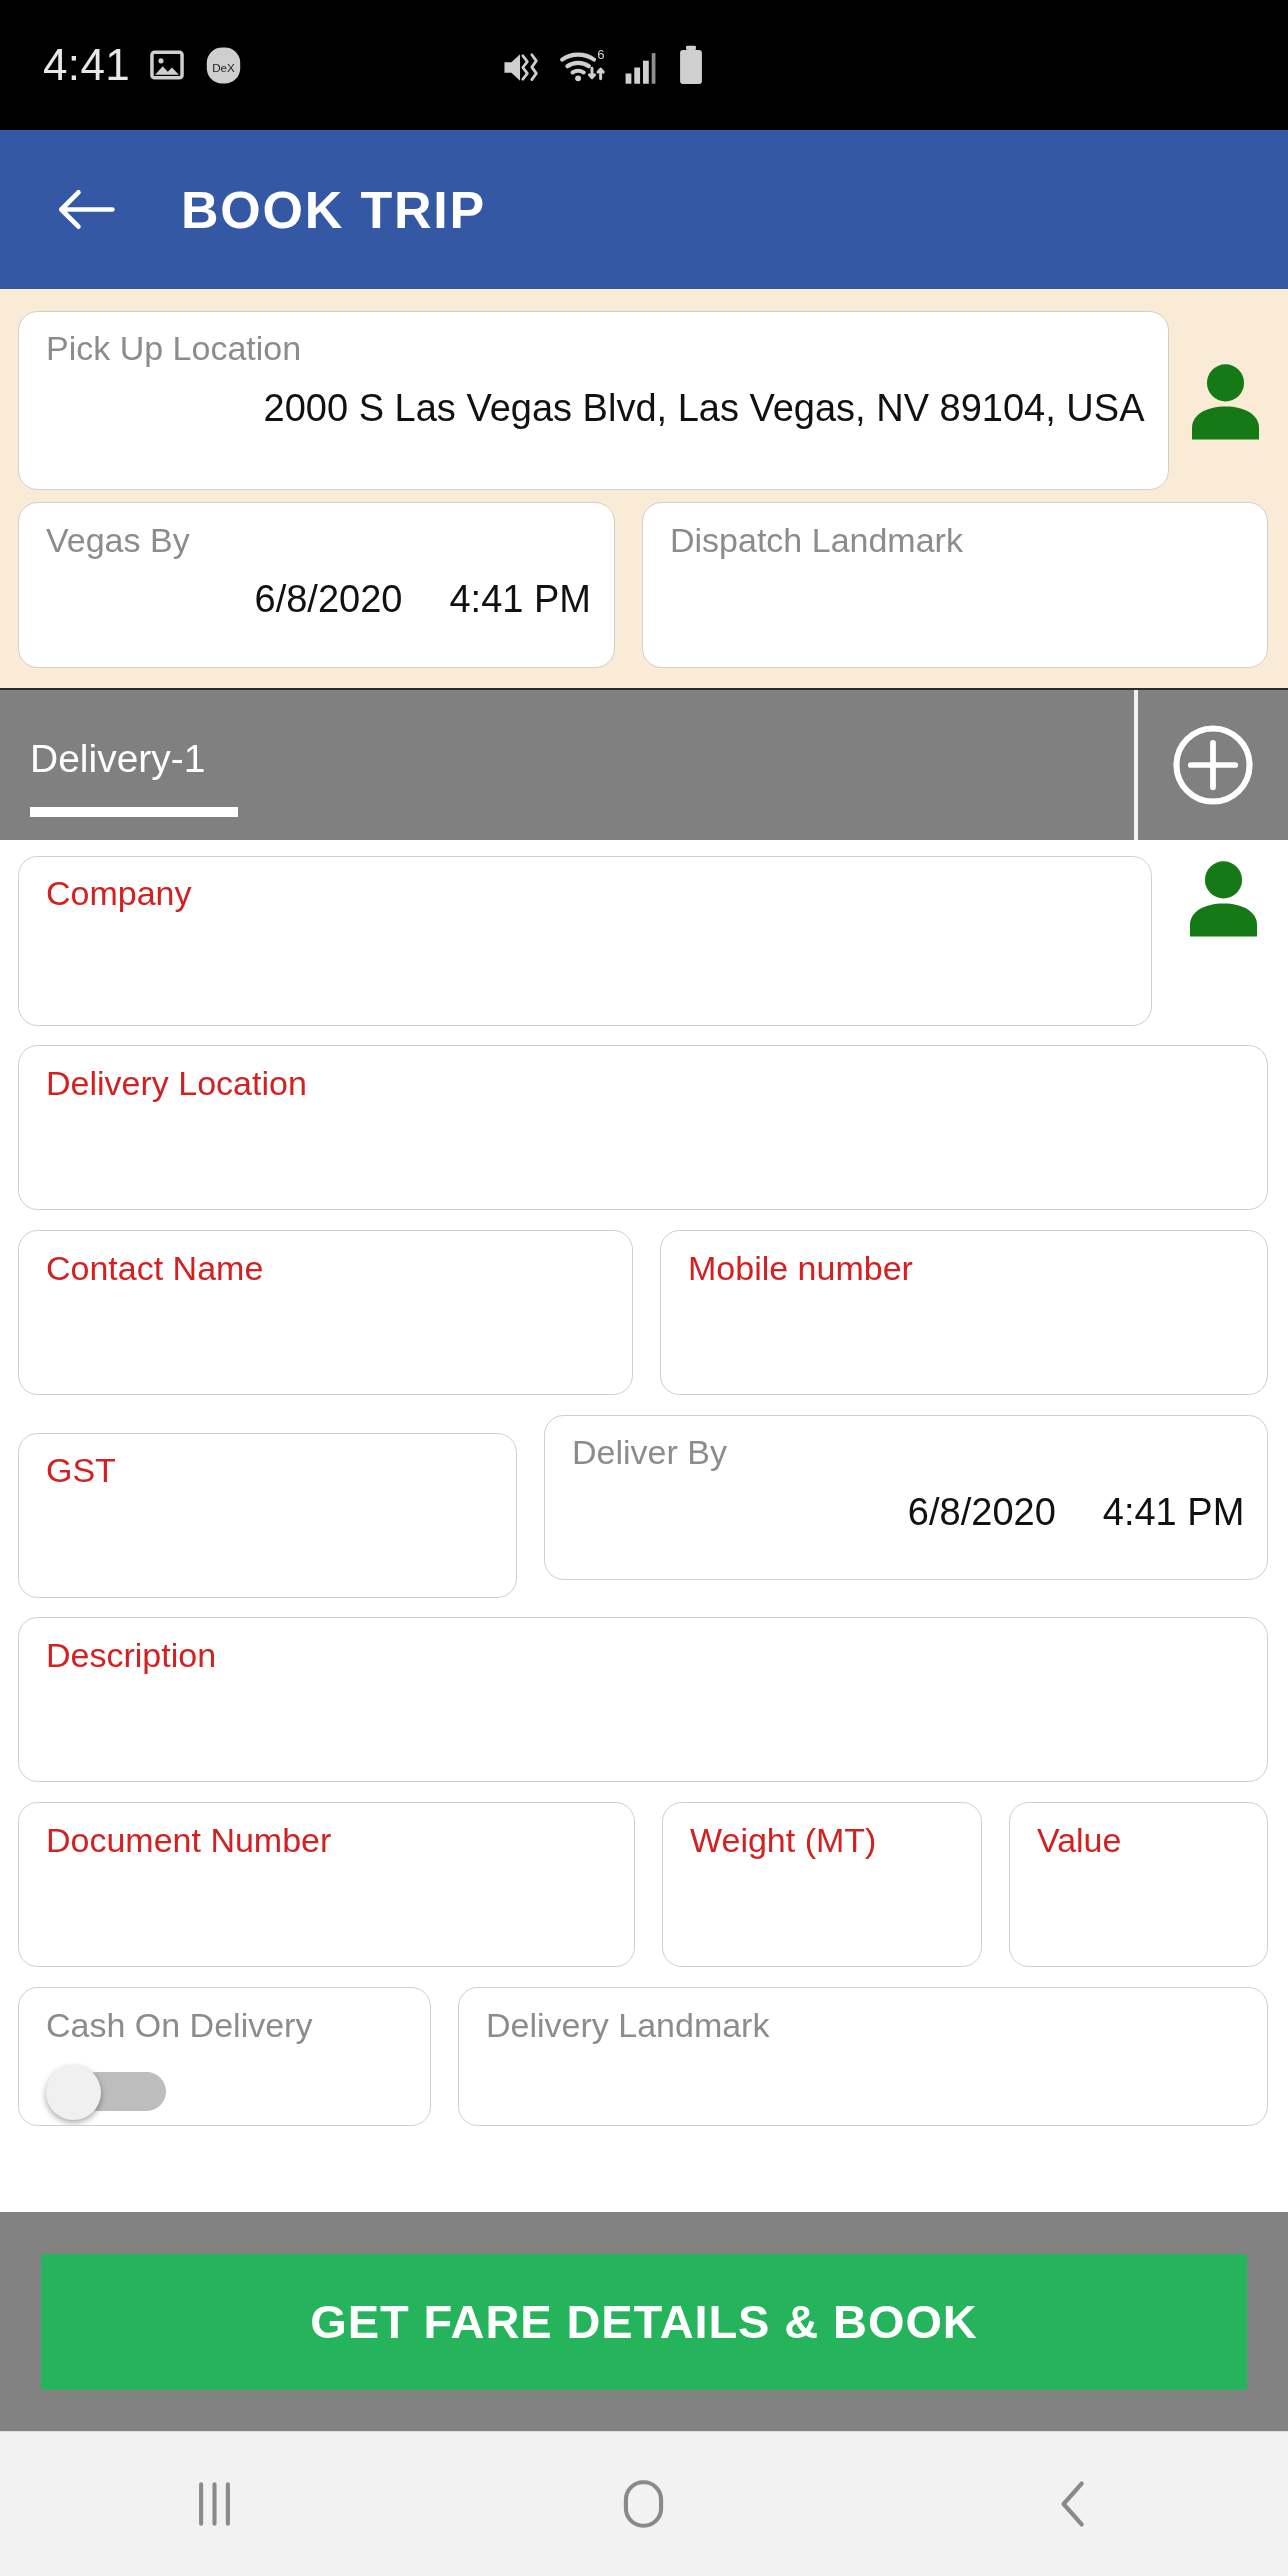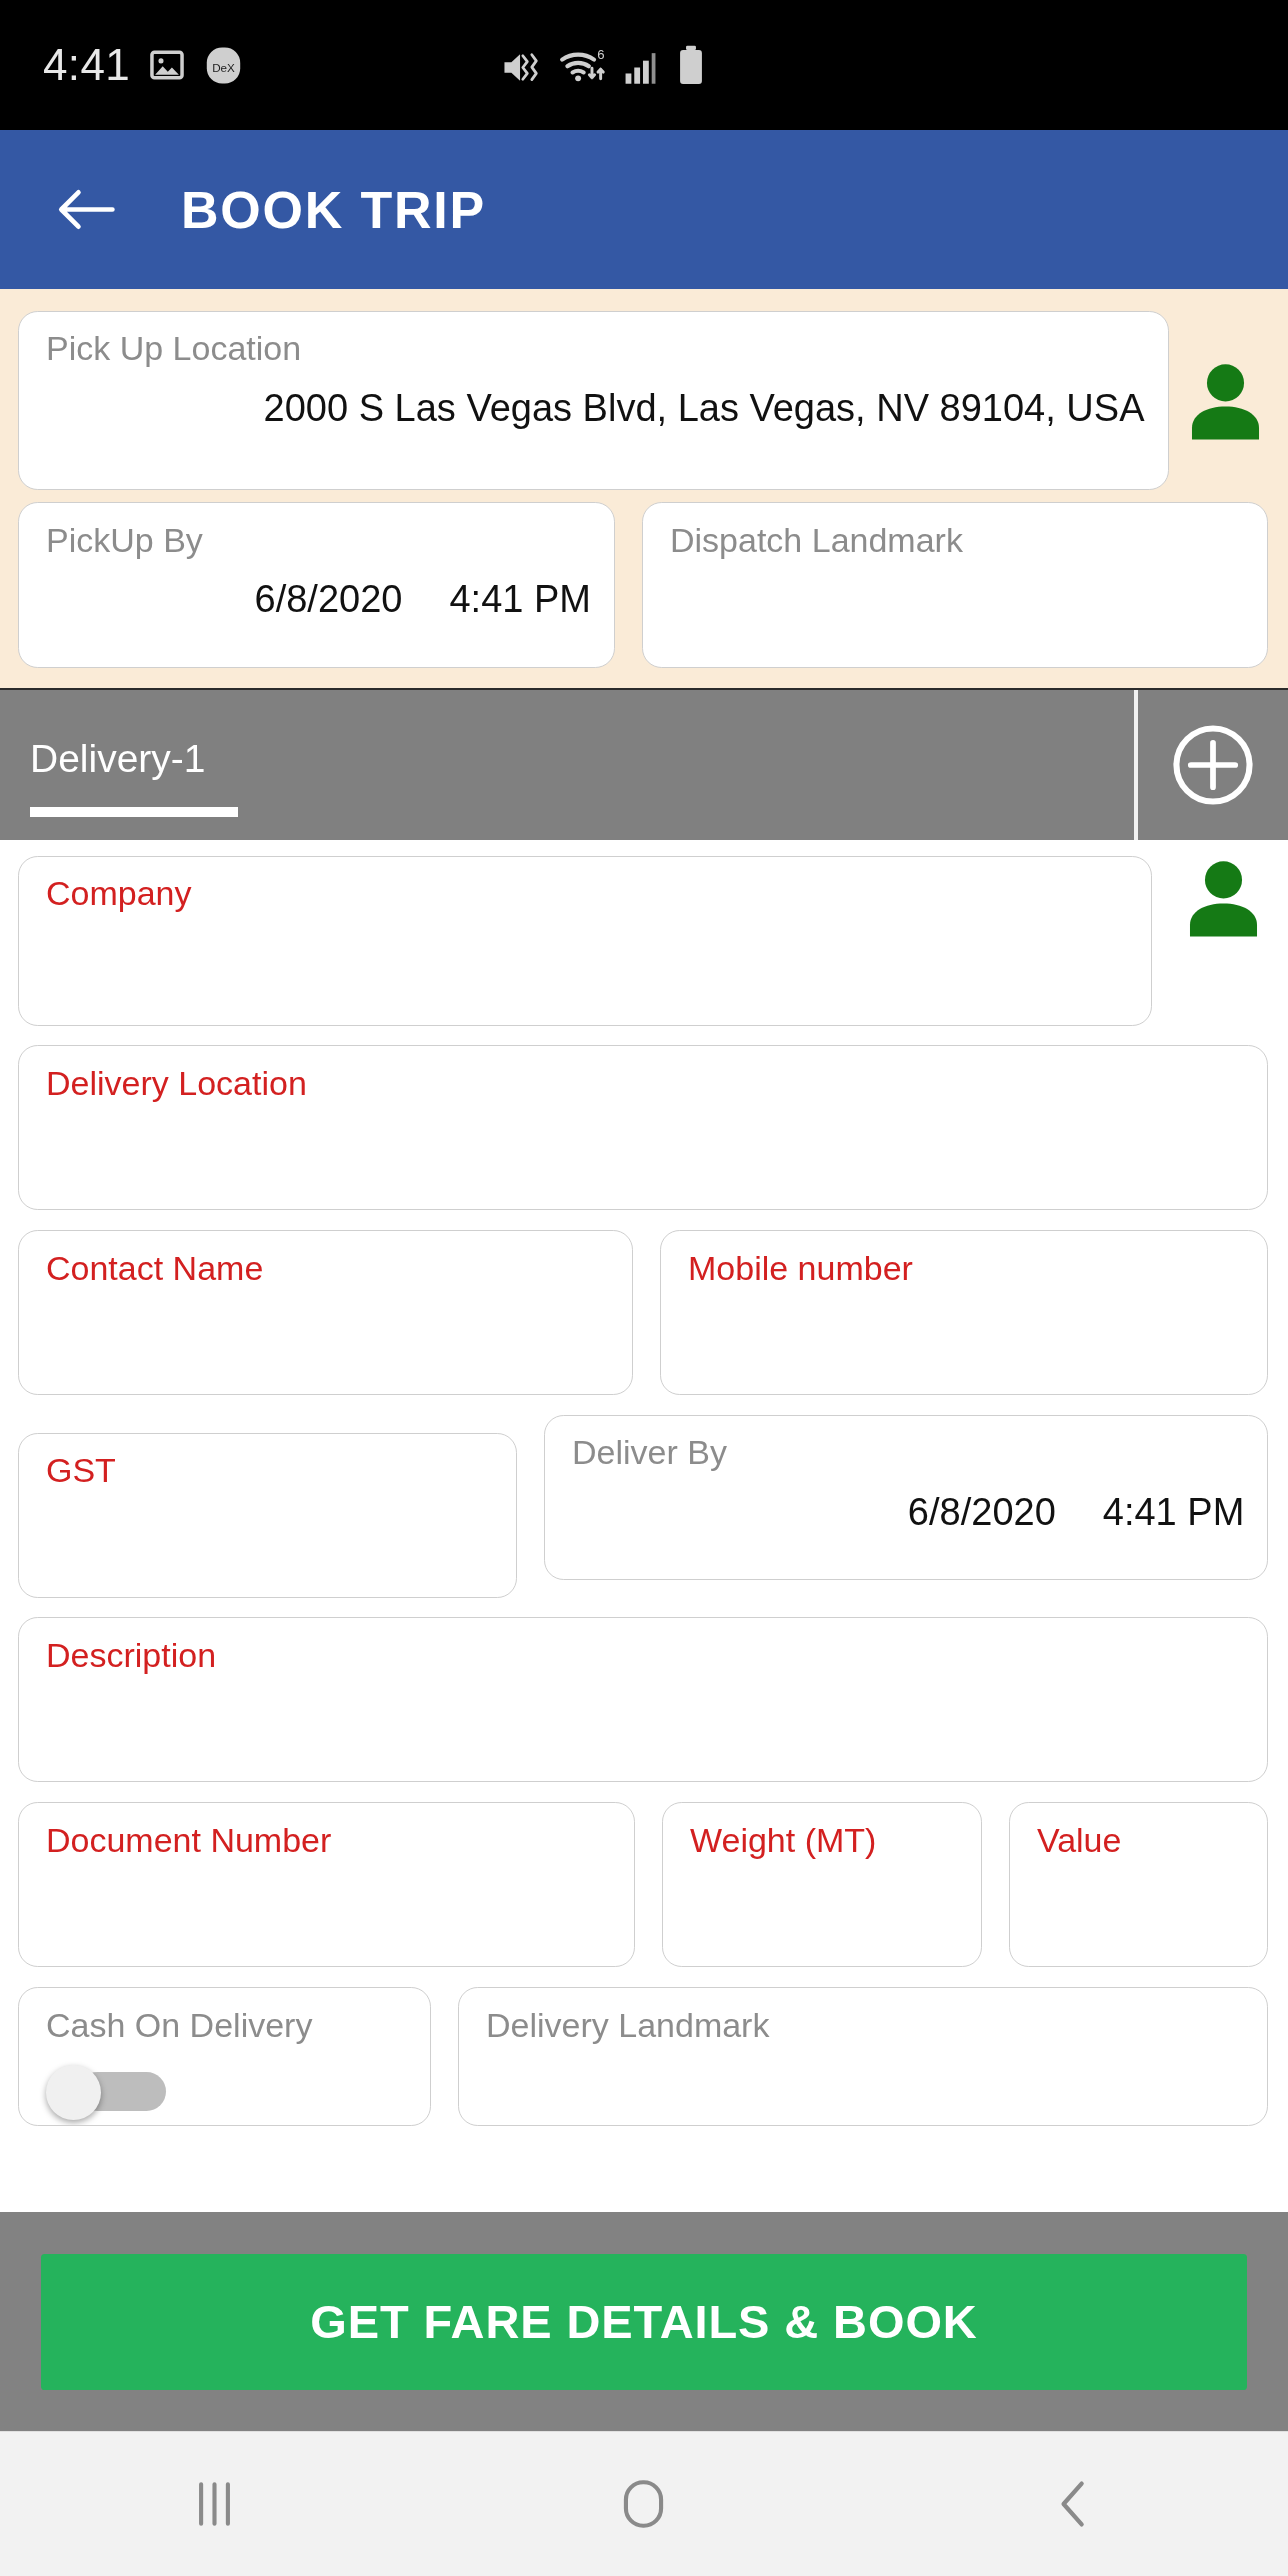--- a/index.html
+++ b/index.html
@@ -184,21 +184,21 @@
       <div class="person-icon">
         <svg width="79" height="82" viewBox="0 0 44 46">
           <circle cx="22" cy="13.4" r="10.4" fill="#157A15"></circle>
           <path d="M3.2 45.2v-6.6C3.2 31 11.6 26.6 22 26.6s18.8 4.4 18.8 12v6.6z" fill="#157A15"></path>
         </svg>
       </div>
     </div>
 
     <div class="pickup-row2">
       <div class="field f-pickupby">
-        <div class="field-label lbl-gray">PickUp By</div>
+        <div class="field-label lbl-gray">Vegas By</div>
         <div class="field-value">
           <span>6/8/2020</span><span class="dt-time">4:41 PM</span>
         </div>
       </div>
       <div class="field f-dispatch">
         <div class="field-label lbl-gray">Dispatch Landmark</div>
         <div class="field-value"></div>
       </div>
     </div>
   </div>

